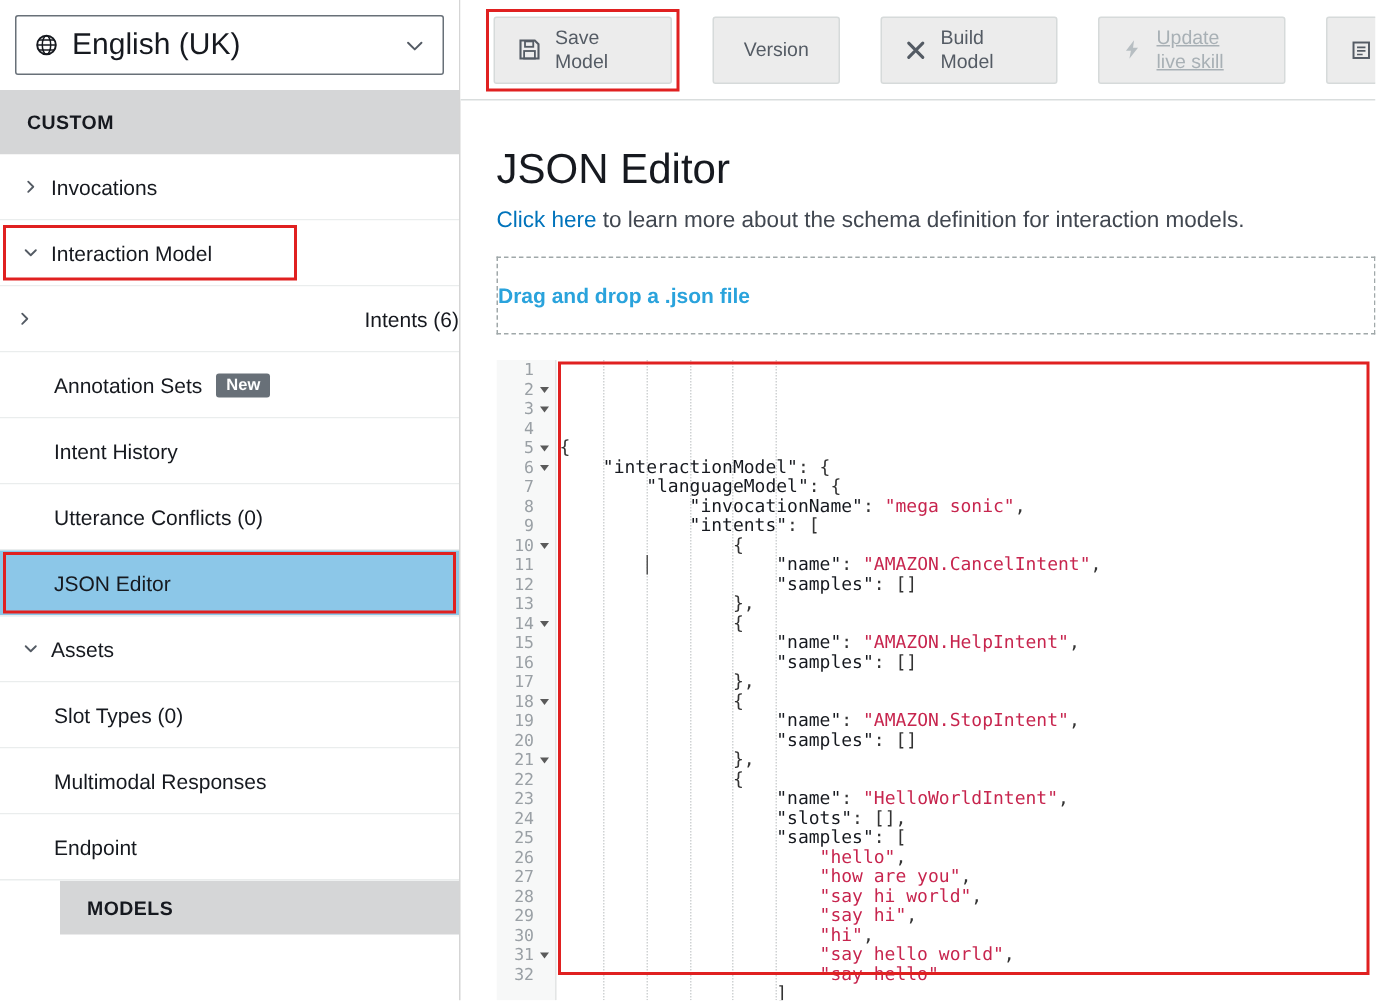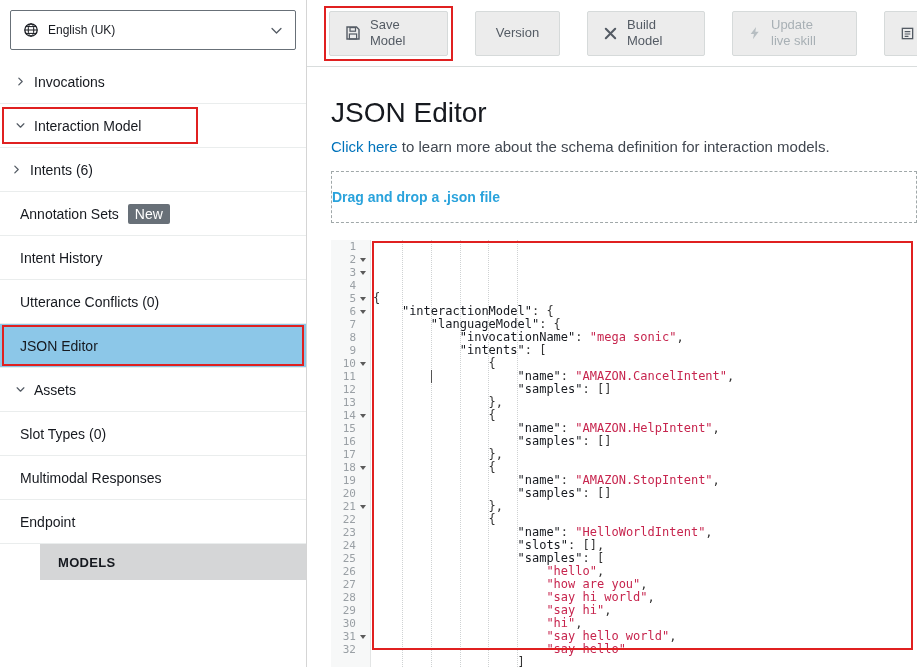--- a/index.html
+++ b/index.html
@@ -8,50 +8,50 @@
     width:917px; height:667px; overflow:hidden; background:#fff;
     font-family:"Liberation Sans", sans-serif; position:relative; color:#16191f;
   }
   .app { display:flex; width:917px; height:667px; }
 
   
   .sidebar { width:307px; min-width:307px; height:667px; background:#fff;
     border-right:1px solid #d5d5d5; display:flex; flex-direction:column; }
   .lang-wrap { height:60px; min-height:60px; padding:10px; }
   .lang-select { height:40px; border:1px solid #687078; border-radius:2px; background:#fff;
-    display:flex; align-items:center; gap:9px; padding:0 12px; font-size:12px; cursor:pointer; }
+    display:flex; align-items:center; gap:9px; padding:0 12px; font-size:20px; cursor:pointer; }
   .lang-select .flex-spacer { flex:1; }
   .section-header { height:43px; min-height:43px; background:#d5d6d7; display:flex; align-items:center;
     padding-left:18px; font-size:13px; font-weight:bold; letter-spacing:.3px; color:#16191f; }
   .section-header.models { height:36px; min-height:36px;margin-left:40px; }
   #sidebar-items { flex:0 0 auto; }
   .side-item { position:relative; display:flex; align-items:center; height:44px;
     border-bottom:1px solid #eaeded; background:#fff; font-size:14px; color:#16191f;
-    padding-left:20px; cursor:pointer; }
+    padding-left:36px; cursor:pointer; }
   .side-item.haschev { padding-left:16px; }
-  .side-item.sub.haschev { padding-left:12px; }
+  .side-item.sub.haschev { padding-left:12px;justify-content:space-between; }
   .side-item .chev { margin-right:9px; display:flex; align-items:center; }
   .side-item.selected { background:#8cc7e8; }
-  .badge { background:#687078; color:#fff; font-size:14px; padding:2px 7px; border-radius:2px; margin-left:9px; }
+  .badge { background:#687078; color:#fff; font-size:11px; padding:2px 7px; border-radius:2px; margin-left:9px;font-weight:bold; }
 
   
   .ann { position:absolute; border:2px solid #e02020; pointer-events:none; z-index:6; }
   .ann-short { left:2px; top:3px; bottom:3px; width:196px; }
   .ann-full  { left:2px; top:1px; bottom:1px; right:2px; }
 
   
   .main { flex:1; display:flex; flex-direction:column; height:667px; min-width:0; }
   .toolbar { height:67px; min-height:67px; background:#fff; border-bottom:1px solid #d9dddd;
     display:flex; align-items:center; gap:27px; padding-left:22px; overflow:hidden; }
   .btn-wrap { position:relative; flex:0 0 auto; }
   .tb-btn { display:flex; align-items:center; gap:9px; height:45px; padding:0 15px;
     background:#ececec; border:1px solid #d6dada; border-radius:2px;
     font-family:inherit; font-size:13px; color:#545b64; cursor:pointer; text-align:left; line-height:1.2; }
   .tb-btn .tb-label { max-width:62px; display:inline-block; }
-  .tb-btn.disabled { color:#a8b0b5; cursor:default; }
+  .tb-btn.disabled { color:#a8b0b5; cursor:default;text-decoration:underline; }
   .btn-wrap:nth-child(1) .tb-btn{ min-width:108px; }
   .btn-wrap:nth-child(2) .tb-btn{ min-width:85px; justify-content:center; }
   .btn-wrap:nth-child(3) .tb-btn{ min-width:106px; }
   .btn-wrap:nth-child(4) .tb-btn{ min-width:125px; }
   .btn-wrap:nth-child(5) .tb-btn{ min-width:118px; }
   .btn-ann { left:-5px; top:-5px; right:-5px; bottom:-5px; }
 
   
   .content { padding:30px 0 0 24px; flex:1; display:flex; flex-direction:column; min-height:0; }
   h1 { margin:0; font-size:28px; font-weight:400; color:#16191f; }
@@ -100,20 +100,21 @@
         <span>English (UK)</span>
         <span class="flex-spacer"></span>
         <span style="display:flex">
           <svg width="13" height="13" viewBox="0 0 16 16">
               <path d="M2.5 5.5l5.5 5.5 5.5-5.5" fill="none" stroke="#545b64" stroke-width="1.6" stroke-linecap="round" stroke-linejoin="round"></path>
             </svg>
         </span>
       </div>
     </div>
 
+    <div class="section-header">CUSTOM</div>
     <nav id="sidebar-items">
         <div class="side-item haschev">
           <span class="chev">
             <svg width="9" height="9" viewBox="0 0 16 16">
               <path d="M5 2l6 6-6 6" fill="none" stroke="#545b64" stroke-width="2.2" stroke-linecap="round" stroke-linejoin="round"></path>
             </svg>
           </span>
           <span class="side-label">Invocations</span>
         </div>
         <div class="side-item haschev">

